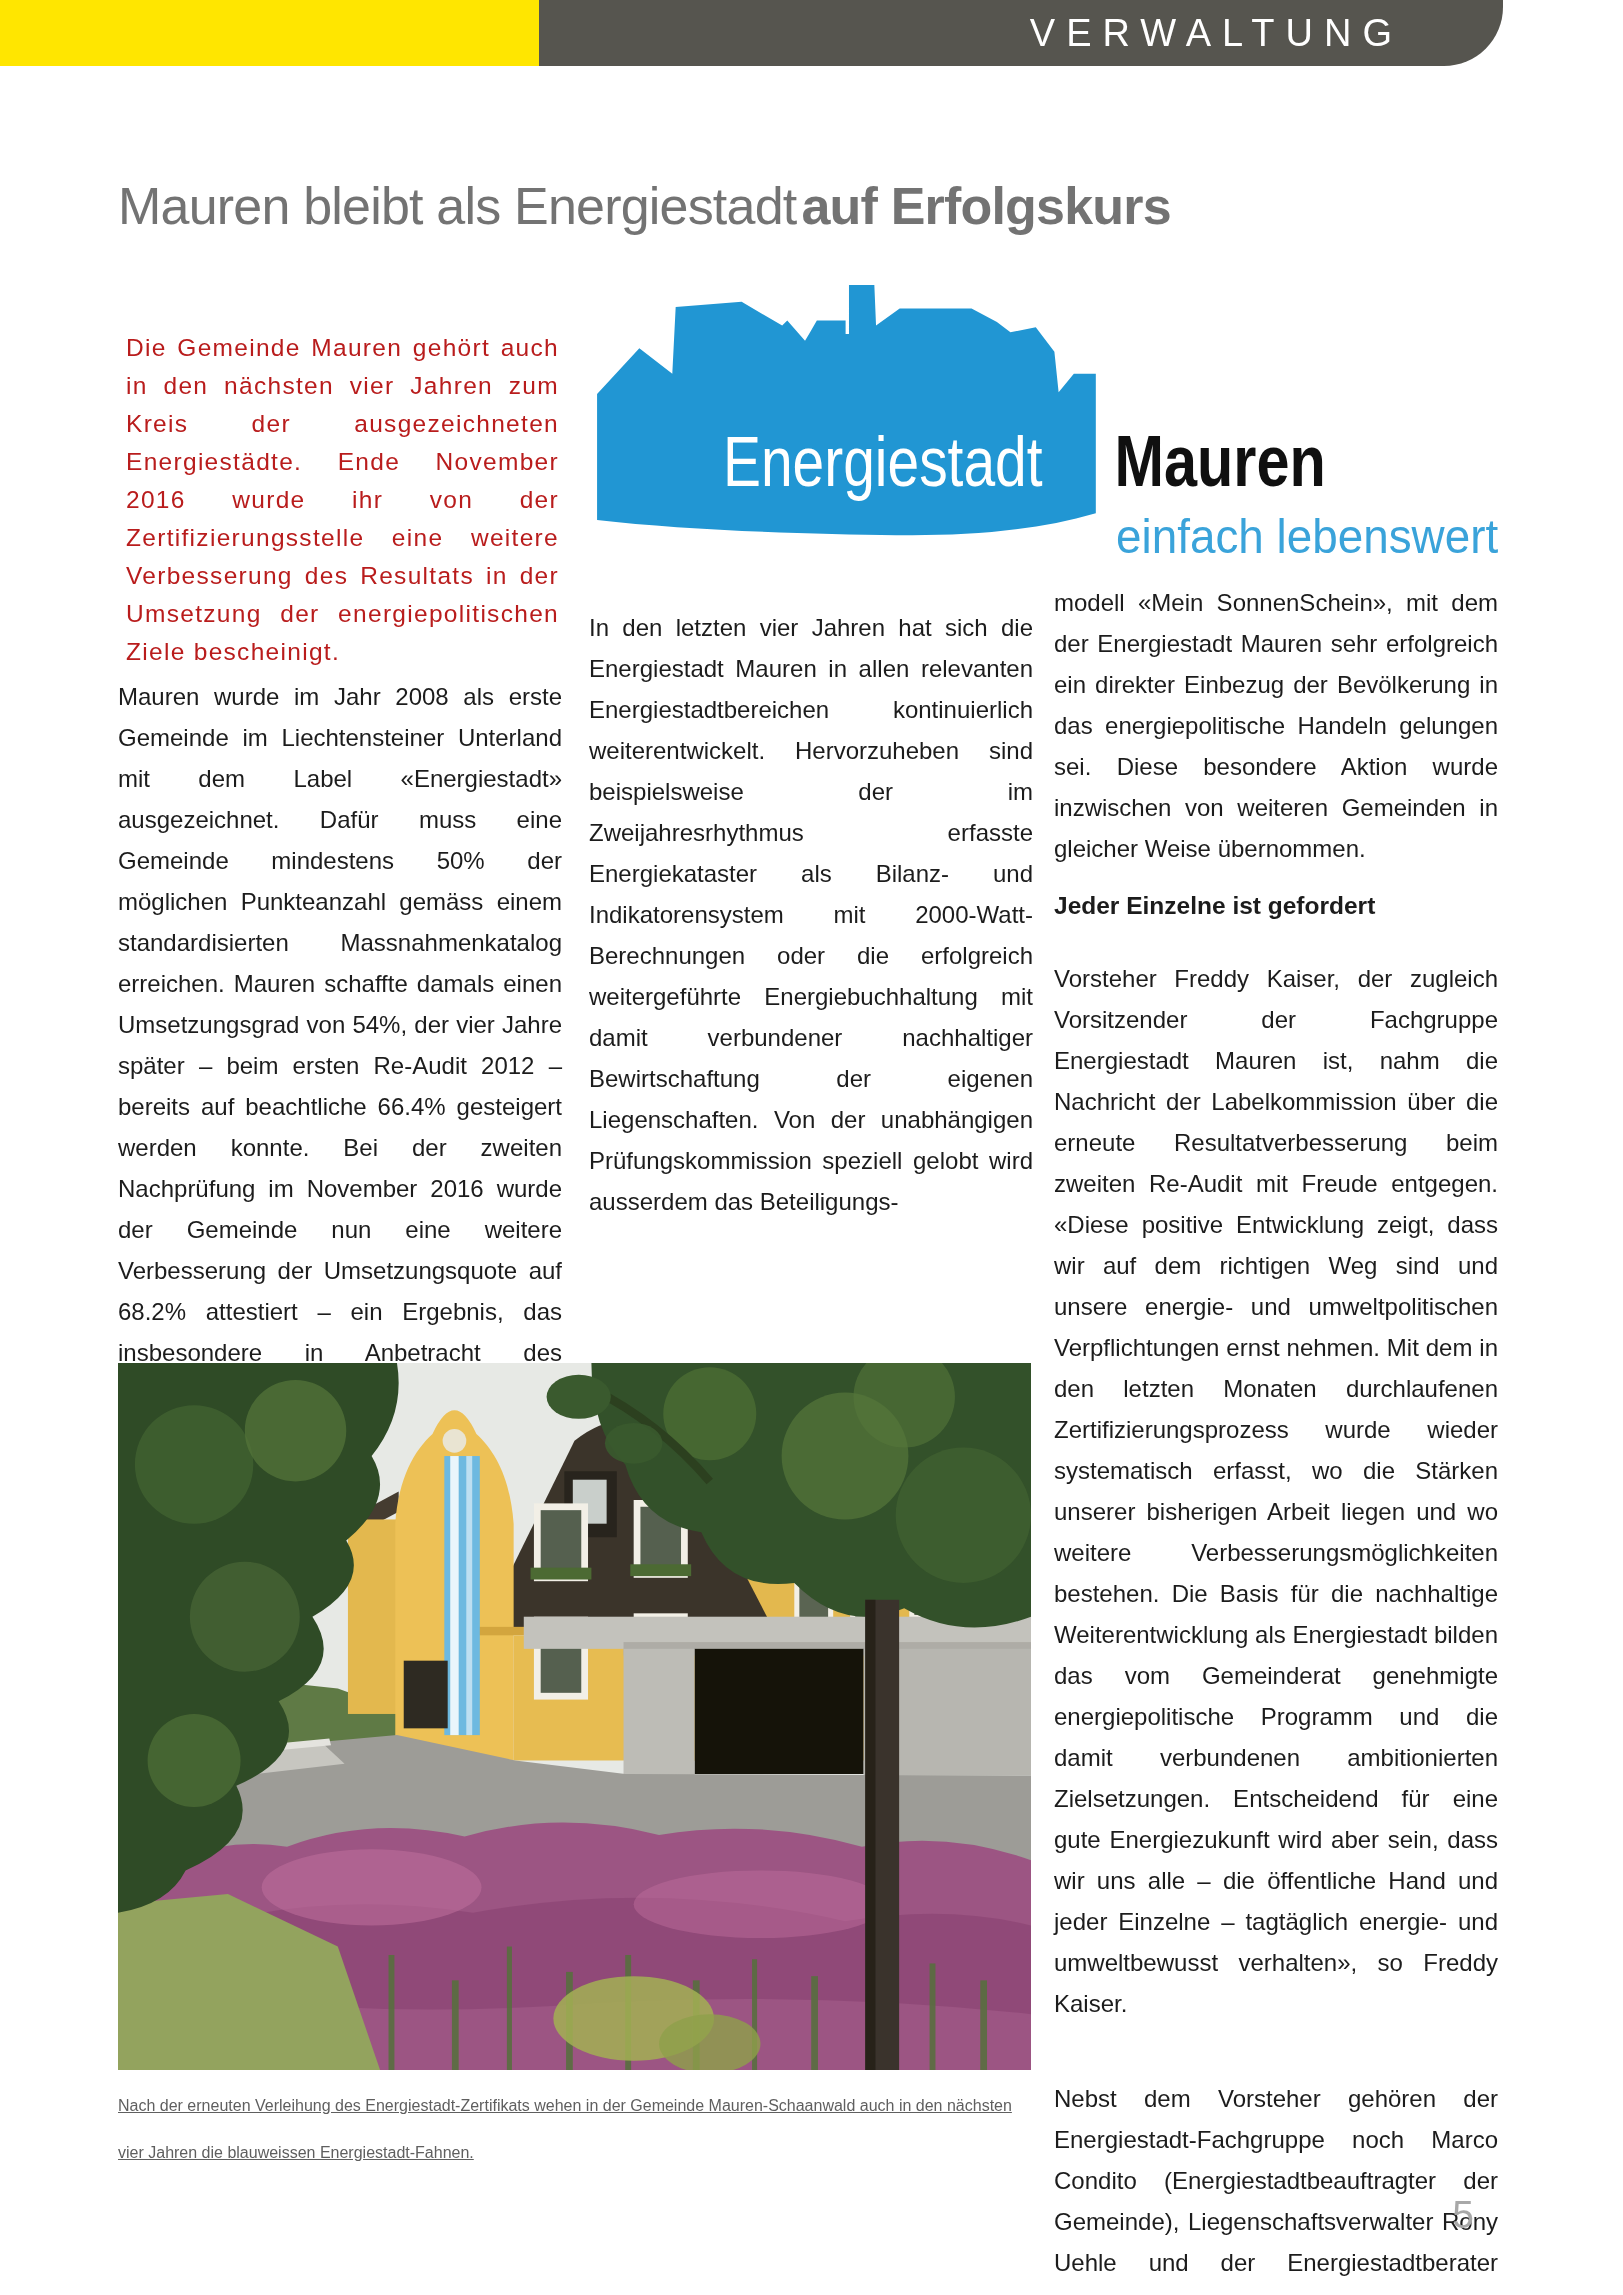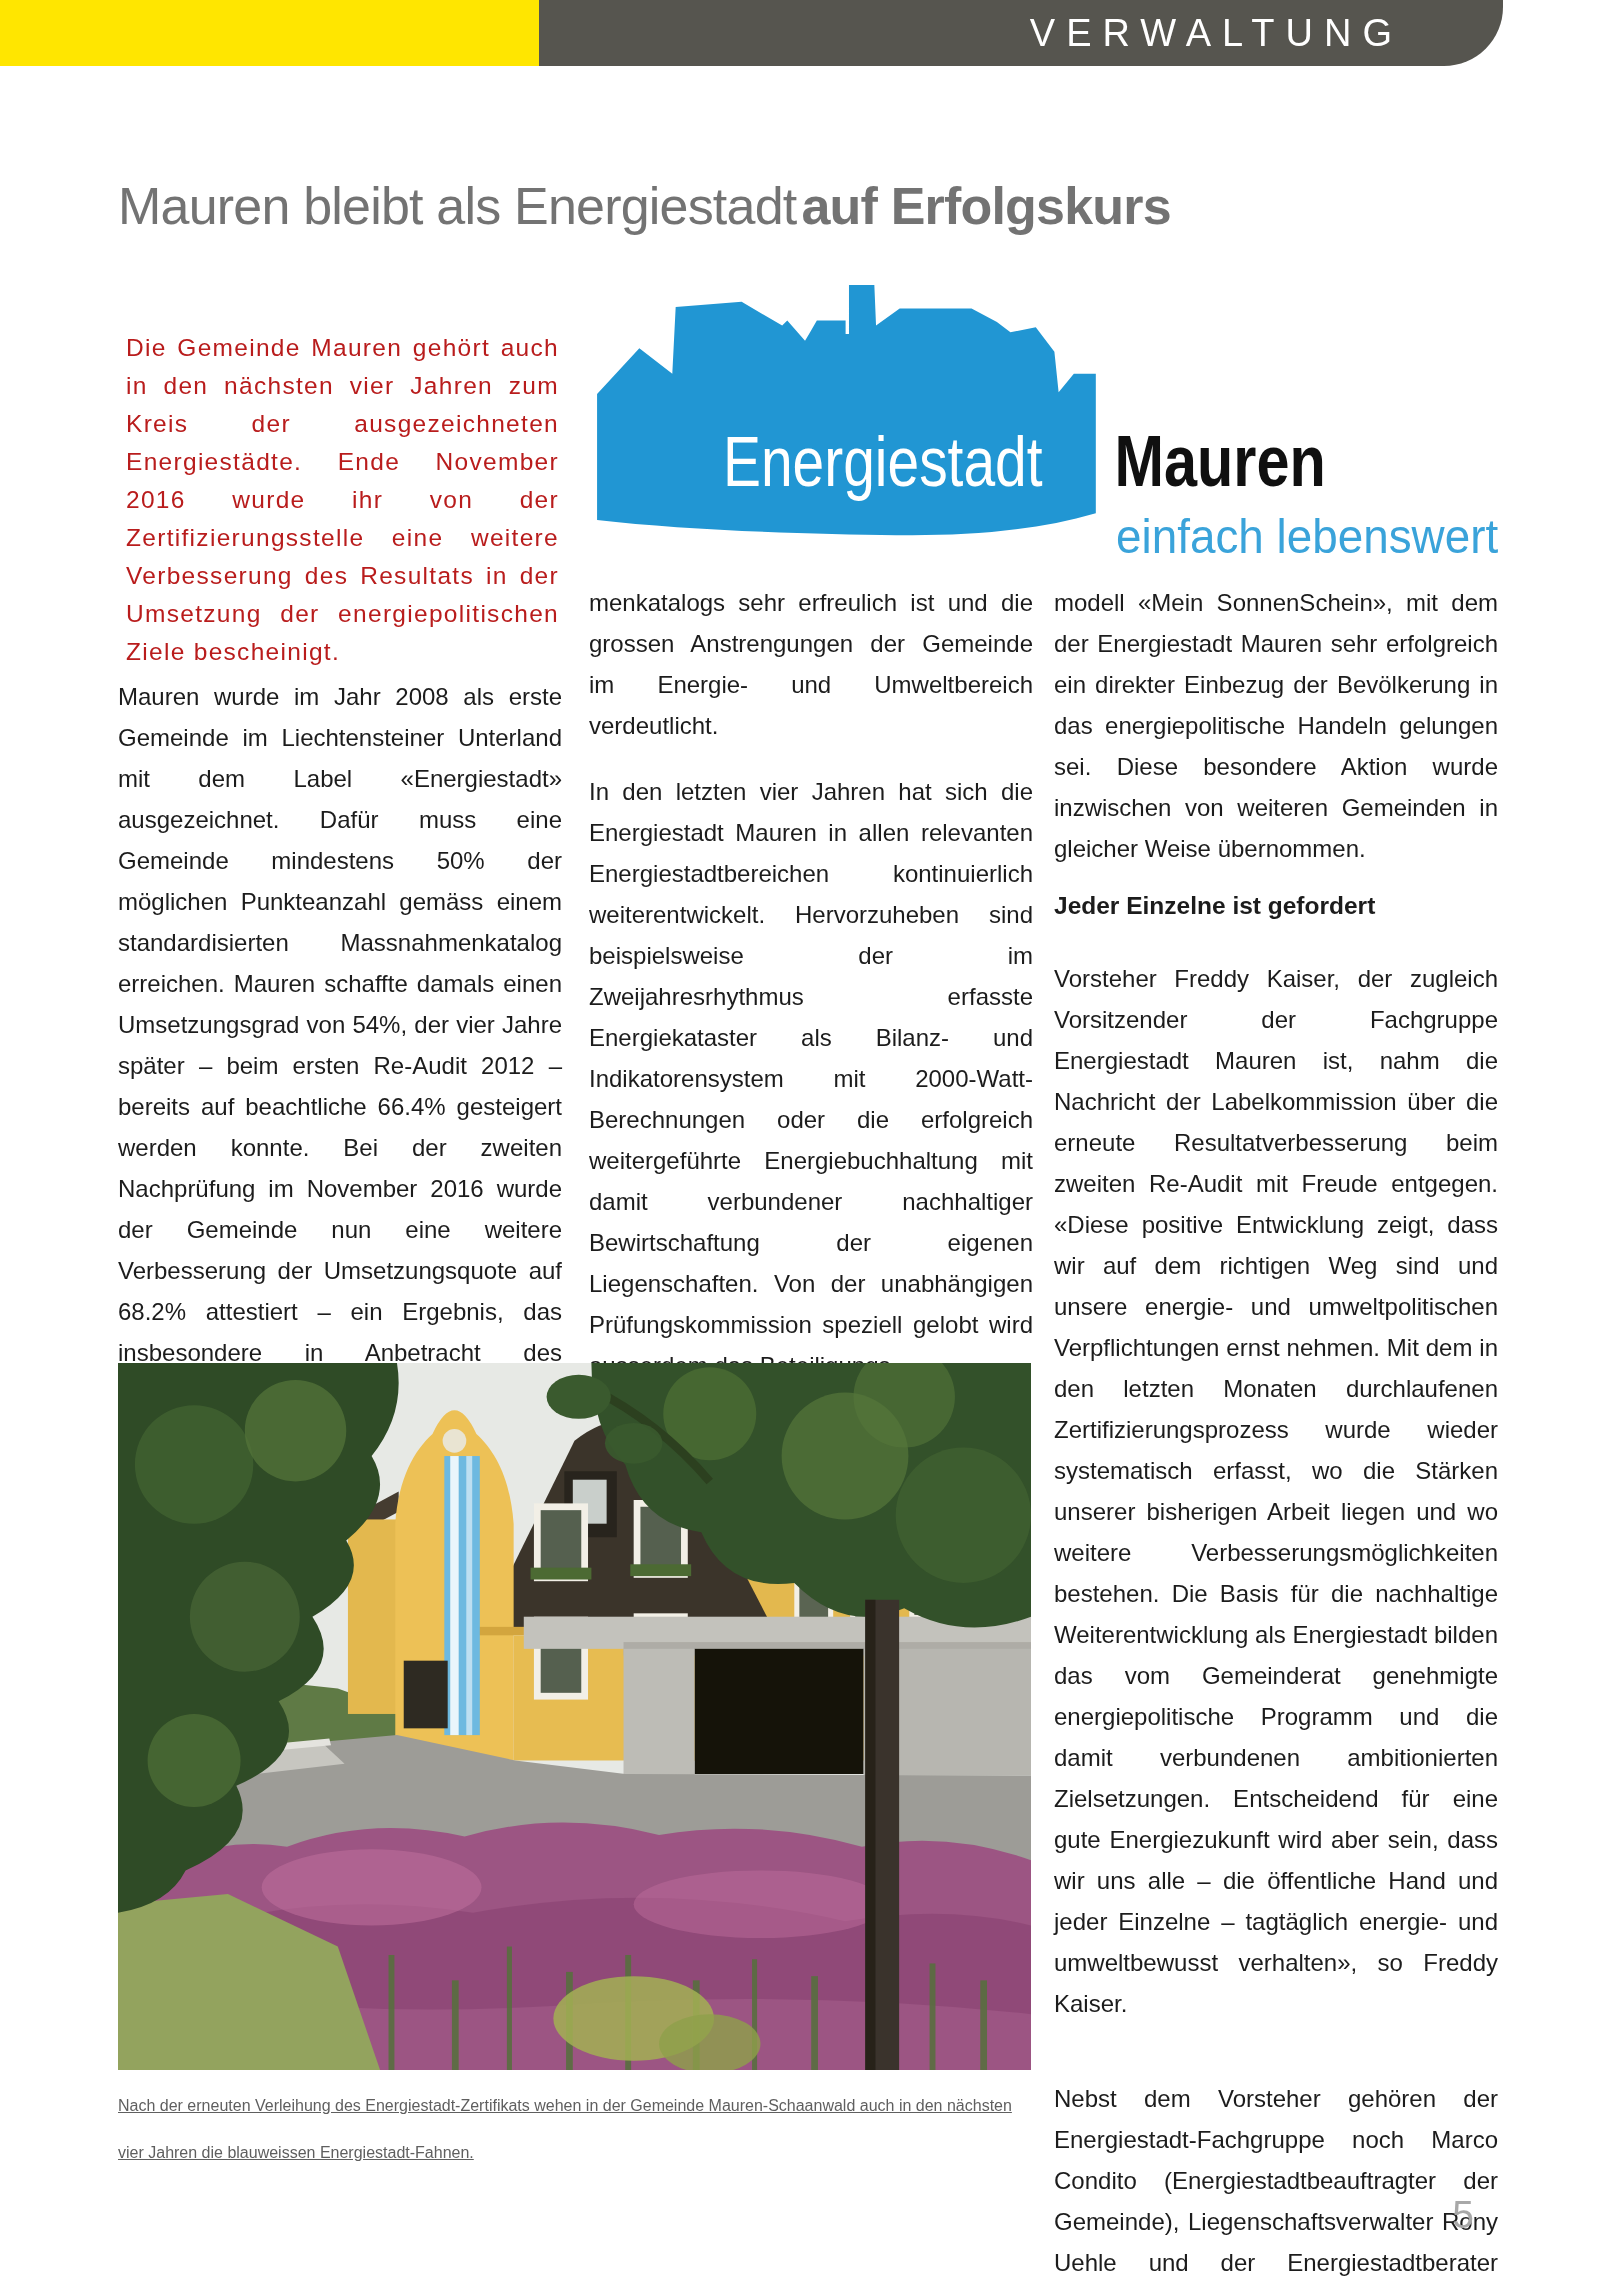--- a/index.html
+++ b/index.html
@@ -74,21 +74,20 @@
       <text x="618" y="245" textLength="250" lengthAdjust="spacingAndGlyphs" font-family="Liberation Sans, sans-serif" font-size="86" font-weight="600" fill="#101010">Mauren</text>
       <text x="620" y="324" textLength="452" lengthAdjust="spacingAndGlyphs" font-family="Liberation Sans, sans-serif" font-size="57" font-weight="500" fill="#3aa3da">einfach lebenswert</text>
     </svg>
   </div>
 
   <div class="col col1">
     <p>Mauren wurde im Jahr 2008 als erste Gemeinde im Liechtensteiner Unterland mit dem Label «Energiestadt» ausgezeichnet. Dafür muss eine Gemeinde mindestens 50% der möglichen Punkteanzahl gemäss einem standardisierten Massnahmenkatalog erreichen. Mauren schaffte damals einen Umsetzungsgrad von 54%, der vier Jahre später – beim ersten Re-Audit 2012 – bereits auf beachtliche 66.4% gesteigert werden konnte. Bei der zweiten Nachprüfung im November 2016 wurde der Gemeinde nun eine weitere Verbesserung der Umsetzungsquote auf 68.2% attestiert – ein Ergebnis, das insbesondere in Anbetracht des verschärften Massnah-</p>
   </div>
 
   <div class="col col2">
-    <p>menkatalogs sehr erfreulich ist und die grossen Anstrengungen der Gemeinde im Energie- und Umweltbereich verdeutlicht.</p>
     <p class="after-h">In den letzten vier Jahren hat sich die Energiestadt Mauren in allen relevanten Energiestadtbereichen kontinuierlich weiterentwickelt. Hervorzuheben sind beispielsweise der im Zweijahresrhythmus erfasste Energiekataster als Bilanz- und Indikatorensystem mit 2000-Watt-Berechnungen oder die erfolgreich weitergeführte Energiebuchhaltung mit damit verbundener nachhaltiger Bewirtschaftung der eigenen Liegenschaften. Von der unabhängigen Prüfungskommission speziell gelobt wird ausserdem das Beteiligungs-</p>
   </div>
 
   <div class="col col3">
     <p>modell «Mein SonnenSchein», mit dem der Energiestadt Mauren sehr erfolgreich ein direkter Einbezug der Bevölkerung in das energiepolitische Handeln gelungen sei. Diese besondere Aktion wurde inzwischen von weiteren Gemeinden in gleicher Weise übernommen.</p>
     <h2>Jeder Einzelne ist gefordert</h2>
     <p class="after-h">Vorsteher Freddy Kaiser, der zugleich Vorsitzender der Fachgruppe Energiestadt Mauren ist, nahm die Nachricht der Labelkommission über die erneute Resultatverbesserung beim zweiten Re-Audit mit Freude entgegen. «Diese positive Entwicklung zeigt, dass wir auf dem richtigen Weg sind und unsere energie- und umweltpolitischen Verpflichtungen ernst nehmen. Mit dem in den letzten Monaten durchlaufenen Zertifizierungsprozess wurde wieder systematisch erfasst, wo die Stärken unserer bisherigen Arbeit liegen und wo weitere Verbesserungsmöglichkeiten bestehen. Die Basis für die nachhaltige Weiterentwicklung als Energiestadt bilden das vom Gemeinderat genehmigte energiepolitische Programm und die damit verbundenen ambitionierten Zielsetzungen. Entscheidend für eine gute Energiezukunft wird aber sein, dass wir uns alle – die öffentliche Hand und jeder Einzelne – tagtäglich energie- und umweltbewusst verhalten», so Freddy Kaiser.</p>
     <p class="last-p">Nebst dem Vorsteher gehören der Energiestadt-Fachgruppe noch Marco Condito (Energiestadtbeauftragter der Gemeinde), Liegenschaftsverwalter Rony Uehle und der Energiestadtberater Gerwin Frick an.</p>
   </div>
 

